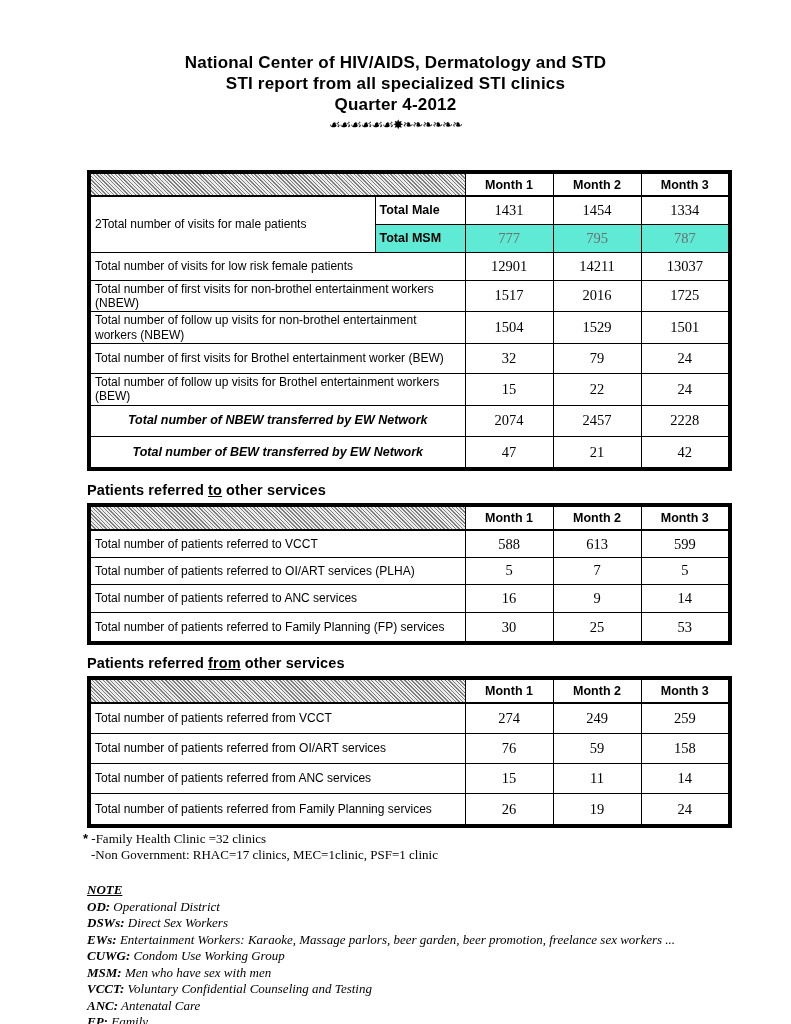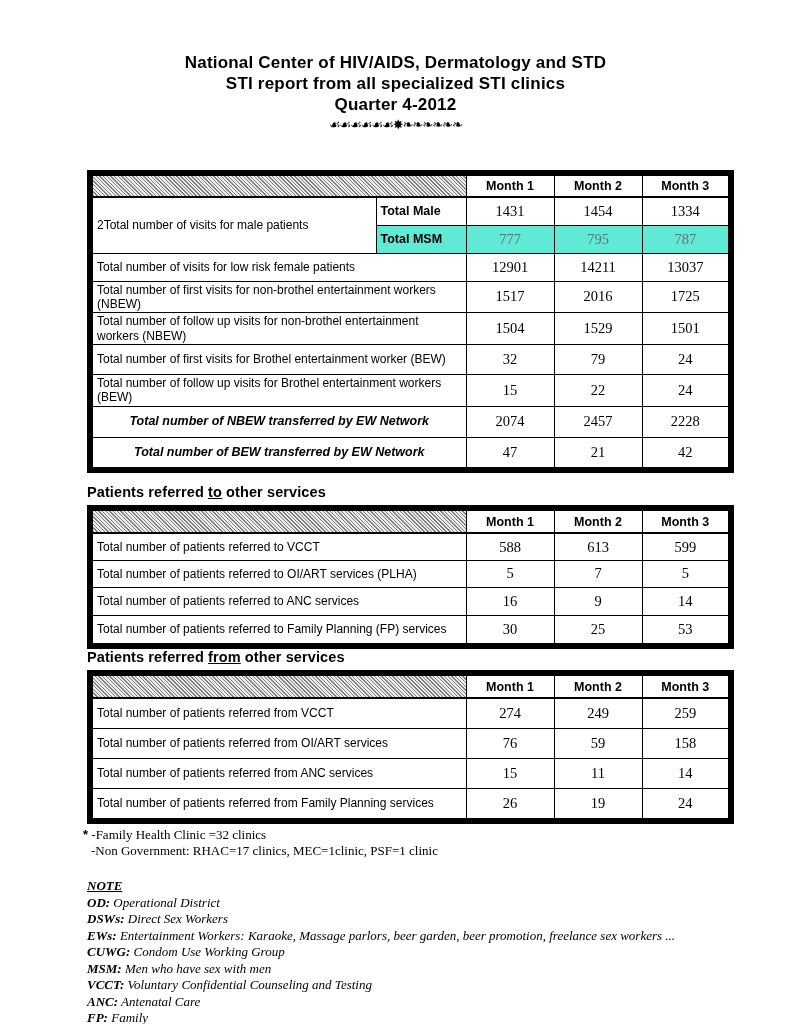--- a/index.html
+++ b/index.html
@@ -20,21 +20,21 @@
   .ornament {
     margin-top:2px;
     font-family:"DejaVu Sans", sans-serif;
     font-size:13px; letter-spacing:-1px; color:#000;
   }
   
   table {
     border-collapse:collapse;
     margin-left:87px;
     table-layout:fixed;
-    border:6px solid #000000;
+    border:4px solid #000000;
   }
   td {
     border:1px solid #000;
     vertical-align:middle;
     padding:1px 4px;
   }
   .hatch {
     background:repeating-linear-gradient(45deg,#7e7e7e 0px,#7e7e7e 1px,#ececec 1px,#ececec 2.6px);
   }
   .month-cell {
@@ -200,21 +200,21 @@
     </tr>
     <tr style="height:31px;">
       <td class="label-cell">Total number of patients referred to Family Planning (FP) services</td>
       <td class="val">30</td>
       <td class="val">25</td>
       <td class="val">53</td>
     </tr>
   </tbody>
     </table>
 
-  <div class="section-heading" style="margin-top:0;"><span>Patients referred </span><span class="u">from</span><span> other services</span></div>
+  <div class="section-heading" style="margin-top:10px;"><span>Patients referred </span><span class="u">from</span><span> other services</span></div>
 
   <table class="t23">
     <colgroup>
         <col class="c-label">
         <col class="c-m">
         <col class="c-m">
         <col class="c-mlast">
       </colgroup>
     <tbody>
         <tr style="height:25px;">

